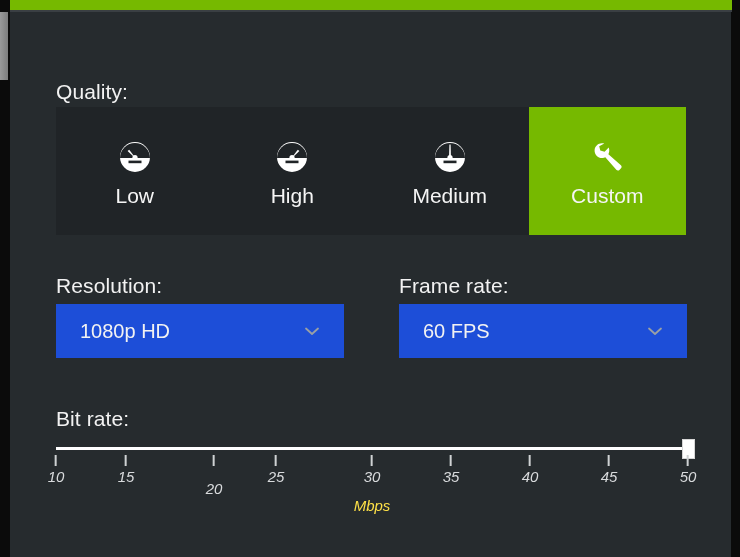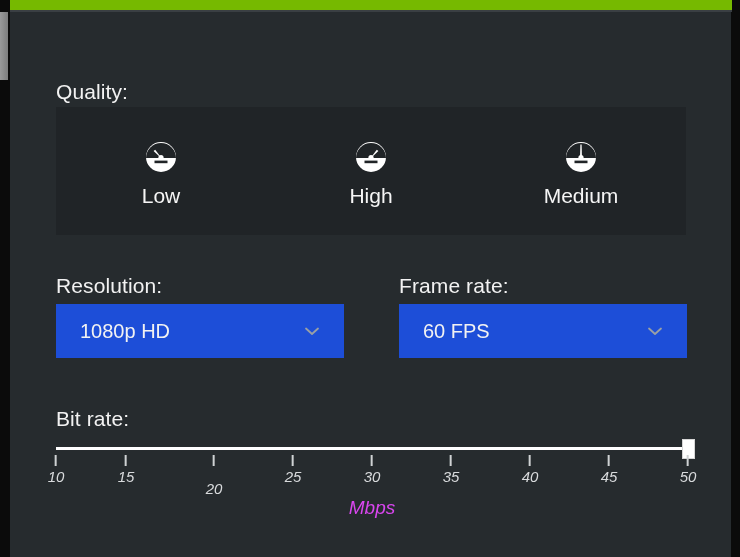--- a/index.html
+++ b/index.html
@@ -194,22 +194,22 @@
     color: #d8dadc;
     font-size: 15px;
     line-height: 1;
   }
   .units {
     position: absolute;
     left: 0;
     top: 60px;
     width: 632px;
     text-align: center;
-    color: #d946ef;
-    font-size: 19px;
+    color: #fde047;
+    font-size: 15px;
   }
 </style>
 </head>
 <body>
 
 <div class="screen">
 
   <div class="left-gutter">
     <div class="left-scroll-thumb"></div>
   </div>
@@ -250,20 +250,29 @@
         <svg class="quality-icon" viewBox="0 0 40 40">
           <circle cx="20" cy="20" r="15" fill="#ffffff"></circle>
           <path d="M5 21 A15 15 0 0 1 35 21 Z" fill="#202427"></path>
           <path d="M19.0 21 L21.0 21 L20.6 7.6 L19.4 7.6 Z" fill="#ffffff"></path>
           <circle cx="20" cy="20.6" r="2.6" fill="#ffffff"></circle>
           <rect x="13.5" y="23.6" width="13" height="2.6" fill="#202427"></rect>
         </svg>
         <div class="quality-text">Medium</div>
       </div>
 
+      <div class="quality-option selected">
+        <svg class="quality-icon" viewBox="0 0 40 40">
+          <path d="M17.3 6.6 C12.7 5.0 8.0 8.2 7.6 12.9 C7.2 17.4 11.1 21.3 15.6 21.0
+                   C16.6 20.9 17.5 20.6 18.3 20.2 L29.3 32.8 C30.1 33.7 31.5 33.8 32.4 32.9
+                   L34.0 31.3 C34.9 30.4 34.8 29.0 33.9 28.2 L21.4 17.2
+                   C22.4 15.2 22.6 12.8 21.7 10.6 L17.6 14.7 L13.3 13.6 L12.2 9.3 Z" fill="#ffffff"></path>
+        </svg>
+        <div class="quality-text">Custom</div>
+      </div>
 
     </div>
 
     <div class="section-label" id="resolution-label">Resolution:</div>
     <div class="dropdown" id="resolution-dropdown">
       <div class="dropdown-value">1080p HD</div>
       <svg class="chevron" viewBox="0 0 20 20">
         <path d="M4 7.5 L10 13 L16 7.5" fill="none" stroke="#9aa0a5" stroke-width="1.8" stroke-linecap="round" stroke-linejoin="round"></path>
       </svg>
     </div>
@@ -287,21 +296,21 @@
             <div class="tick-label">10</div>
           </div>
           <div class="tick" style="left: 70px; justify-content: space-between;">
             <div class="tick-mark"></div>
             <div class="tick-label">15</div>
           </div>
           <div class="tick" style="left: 158px; gap: 12px;">
             <div class="tick-mark"></div>
             <div class="tick-label">20</div>
           </div>
-          <div class="tick" style="left: 237px;">
+          <div class="tick" style="left: 220px;">
             <div class="tick-mark"></div>
             <div class="tick-label">25</div>
           </div>
           <div class="tick" style="left: 316px;">
             <div class="tick-mark"></div>
             <div class="tick-label">30</div>
           </div>
           <div class="tick" style="left: 395px;">
             <div class="tick-mark"></div>
             <div class="tick-label">35</div>

